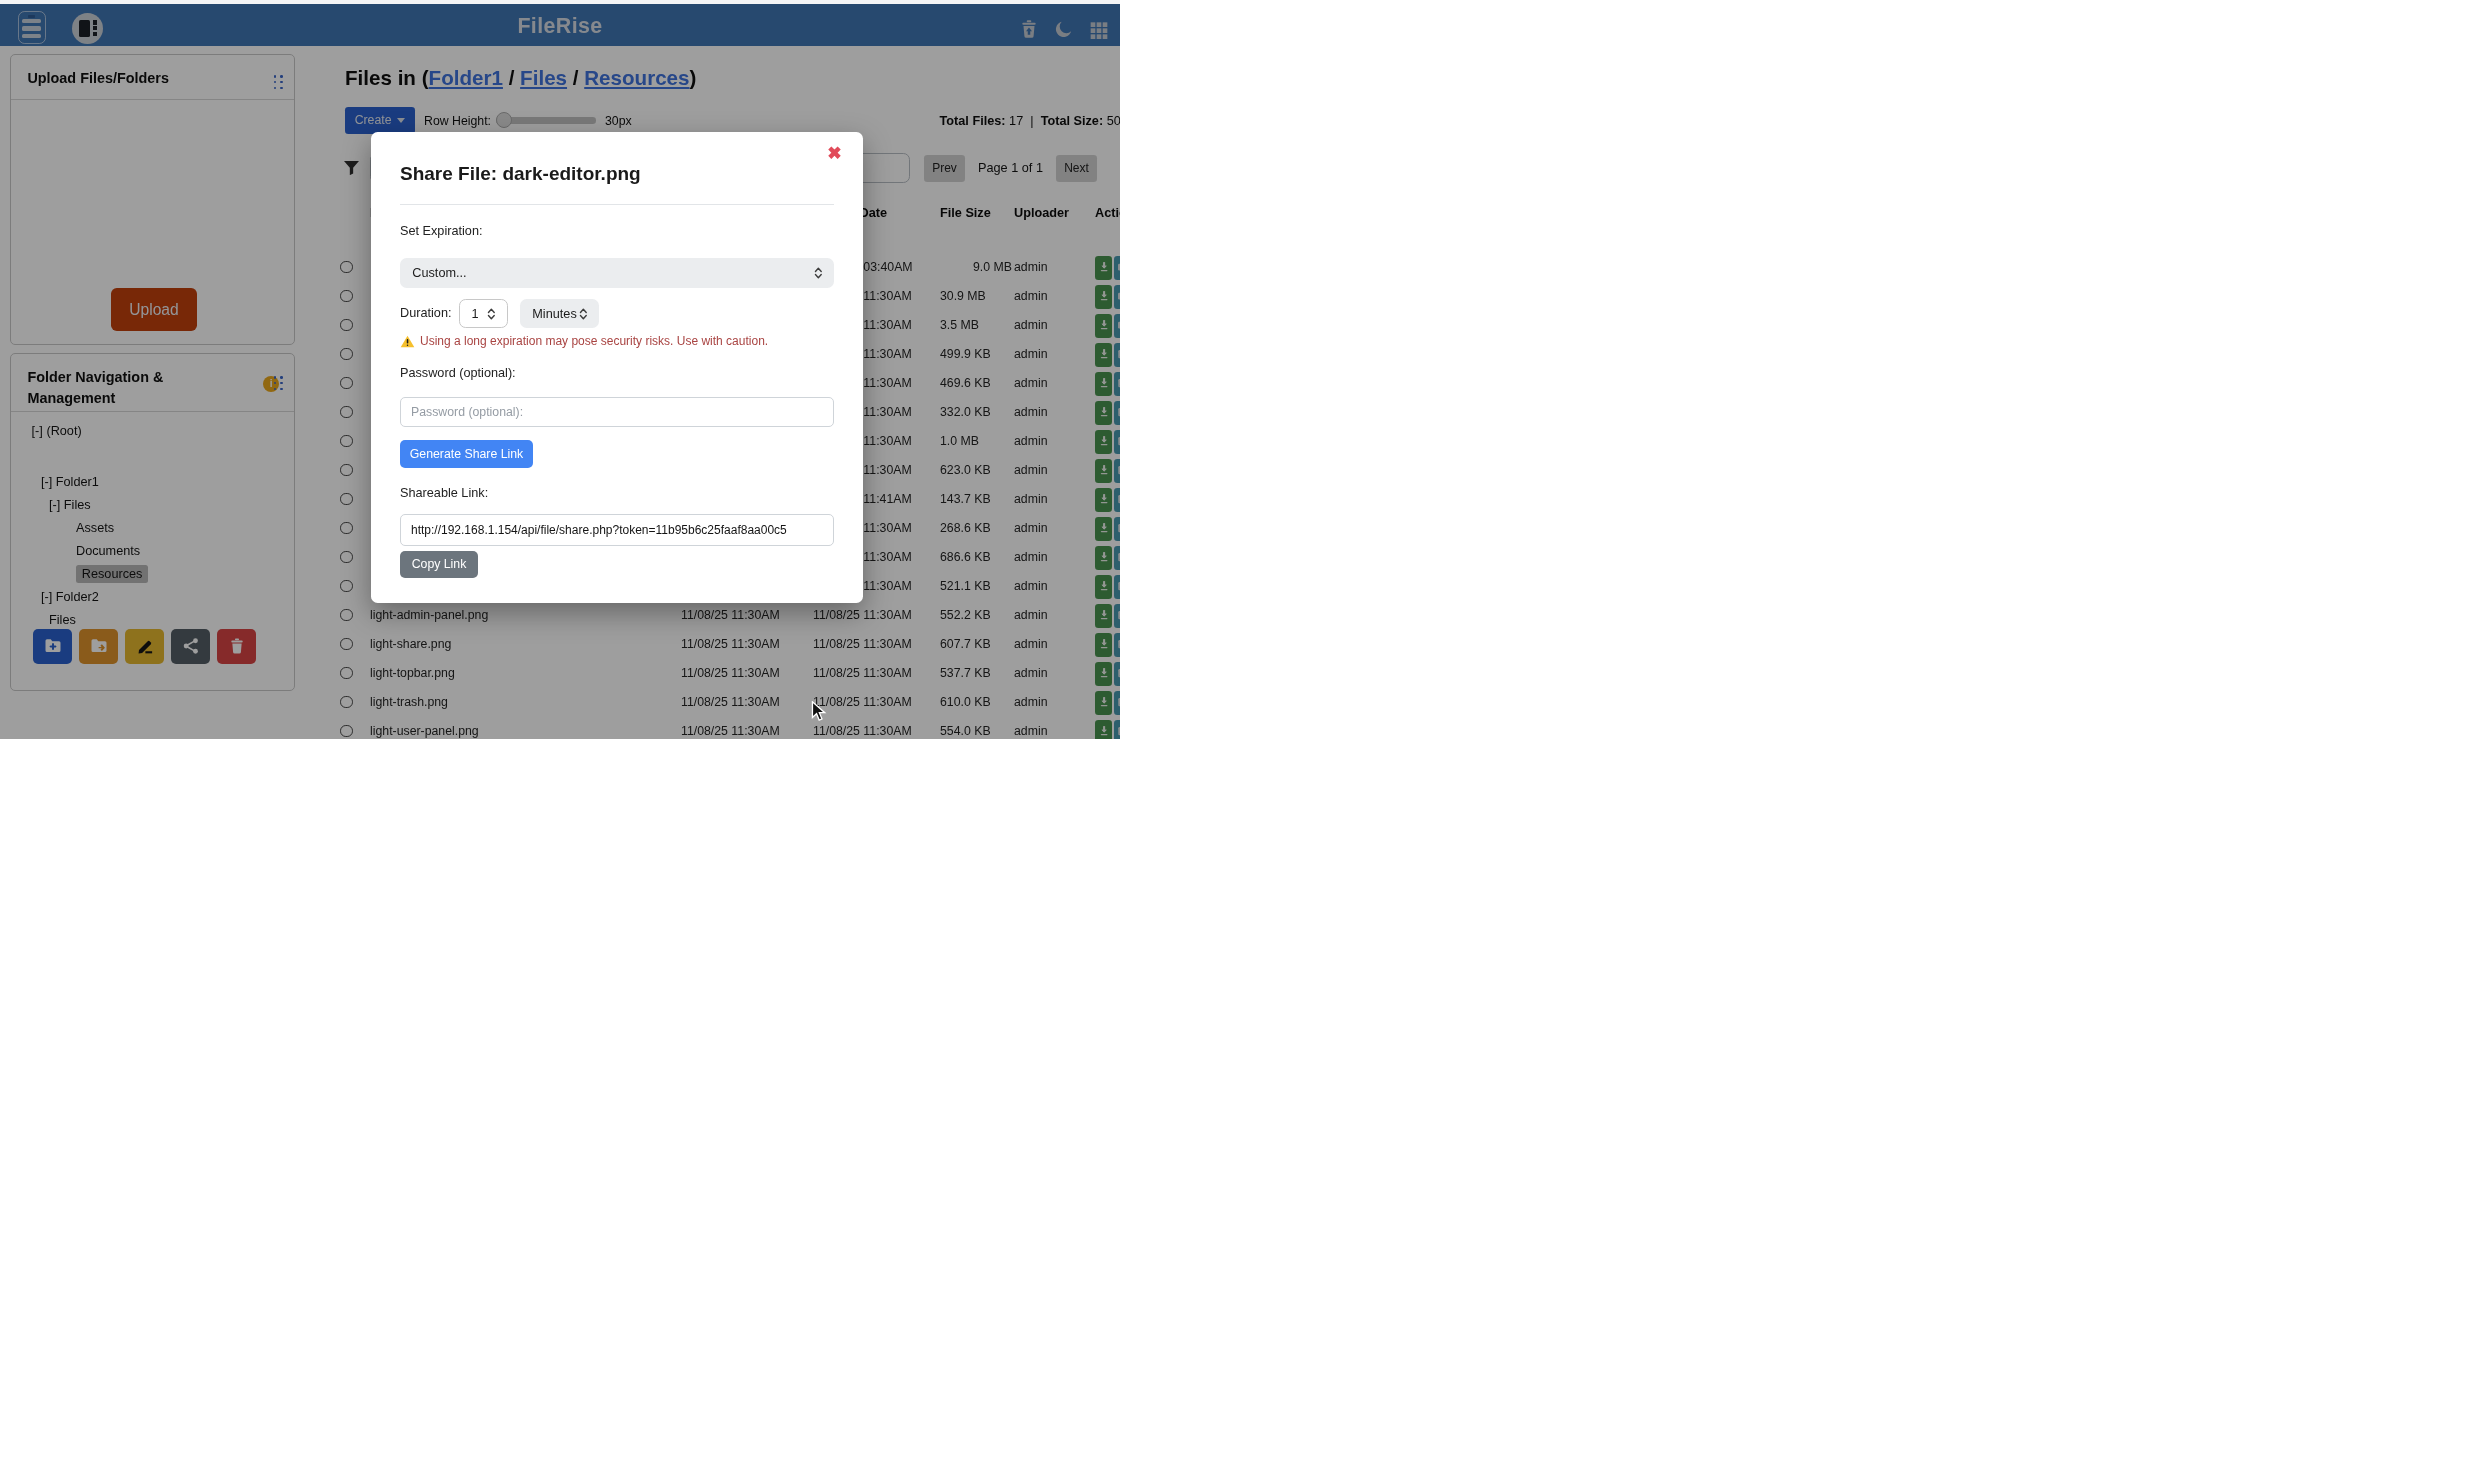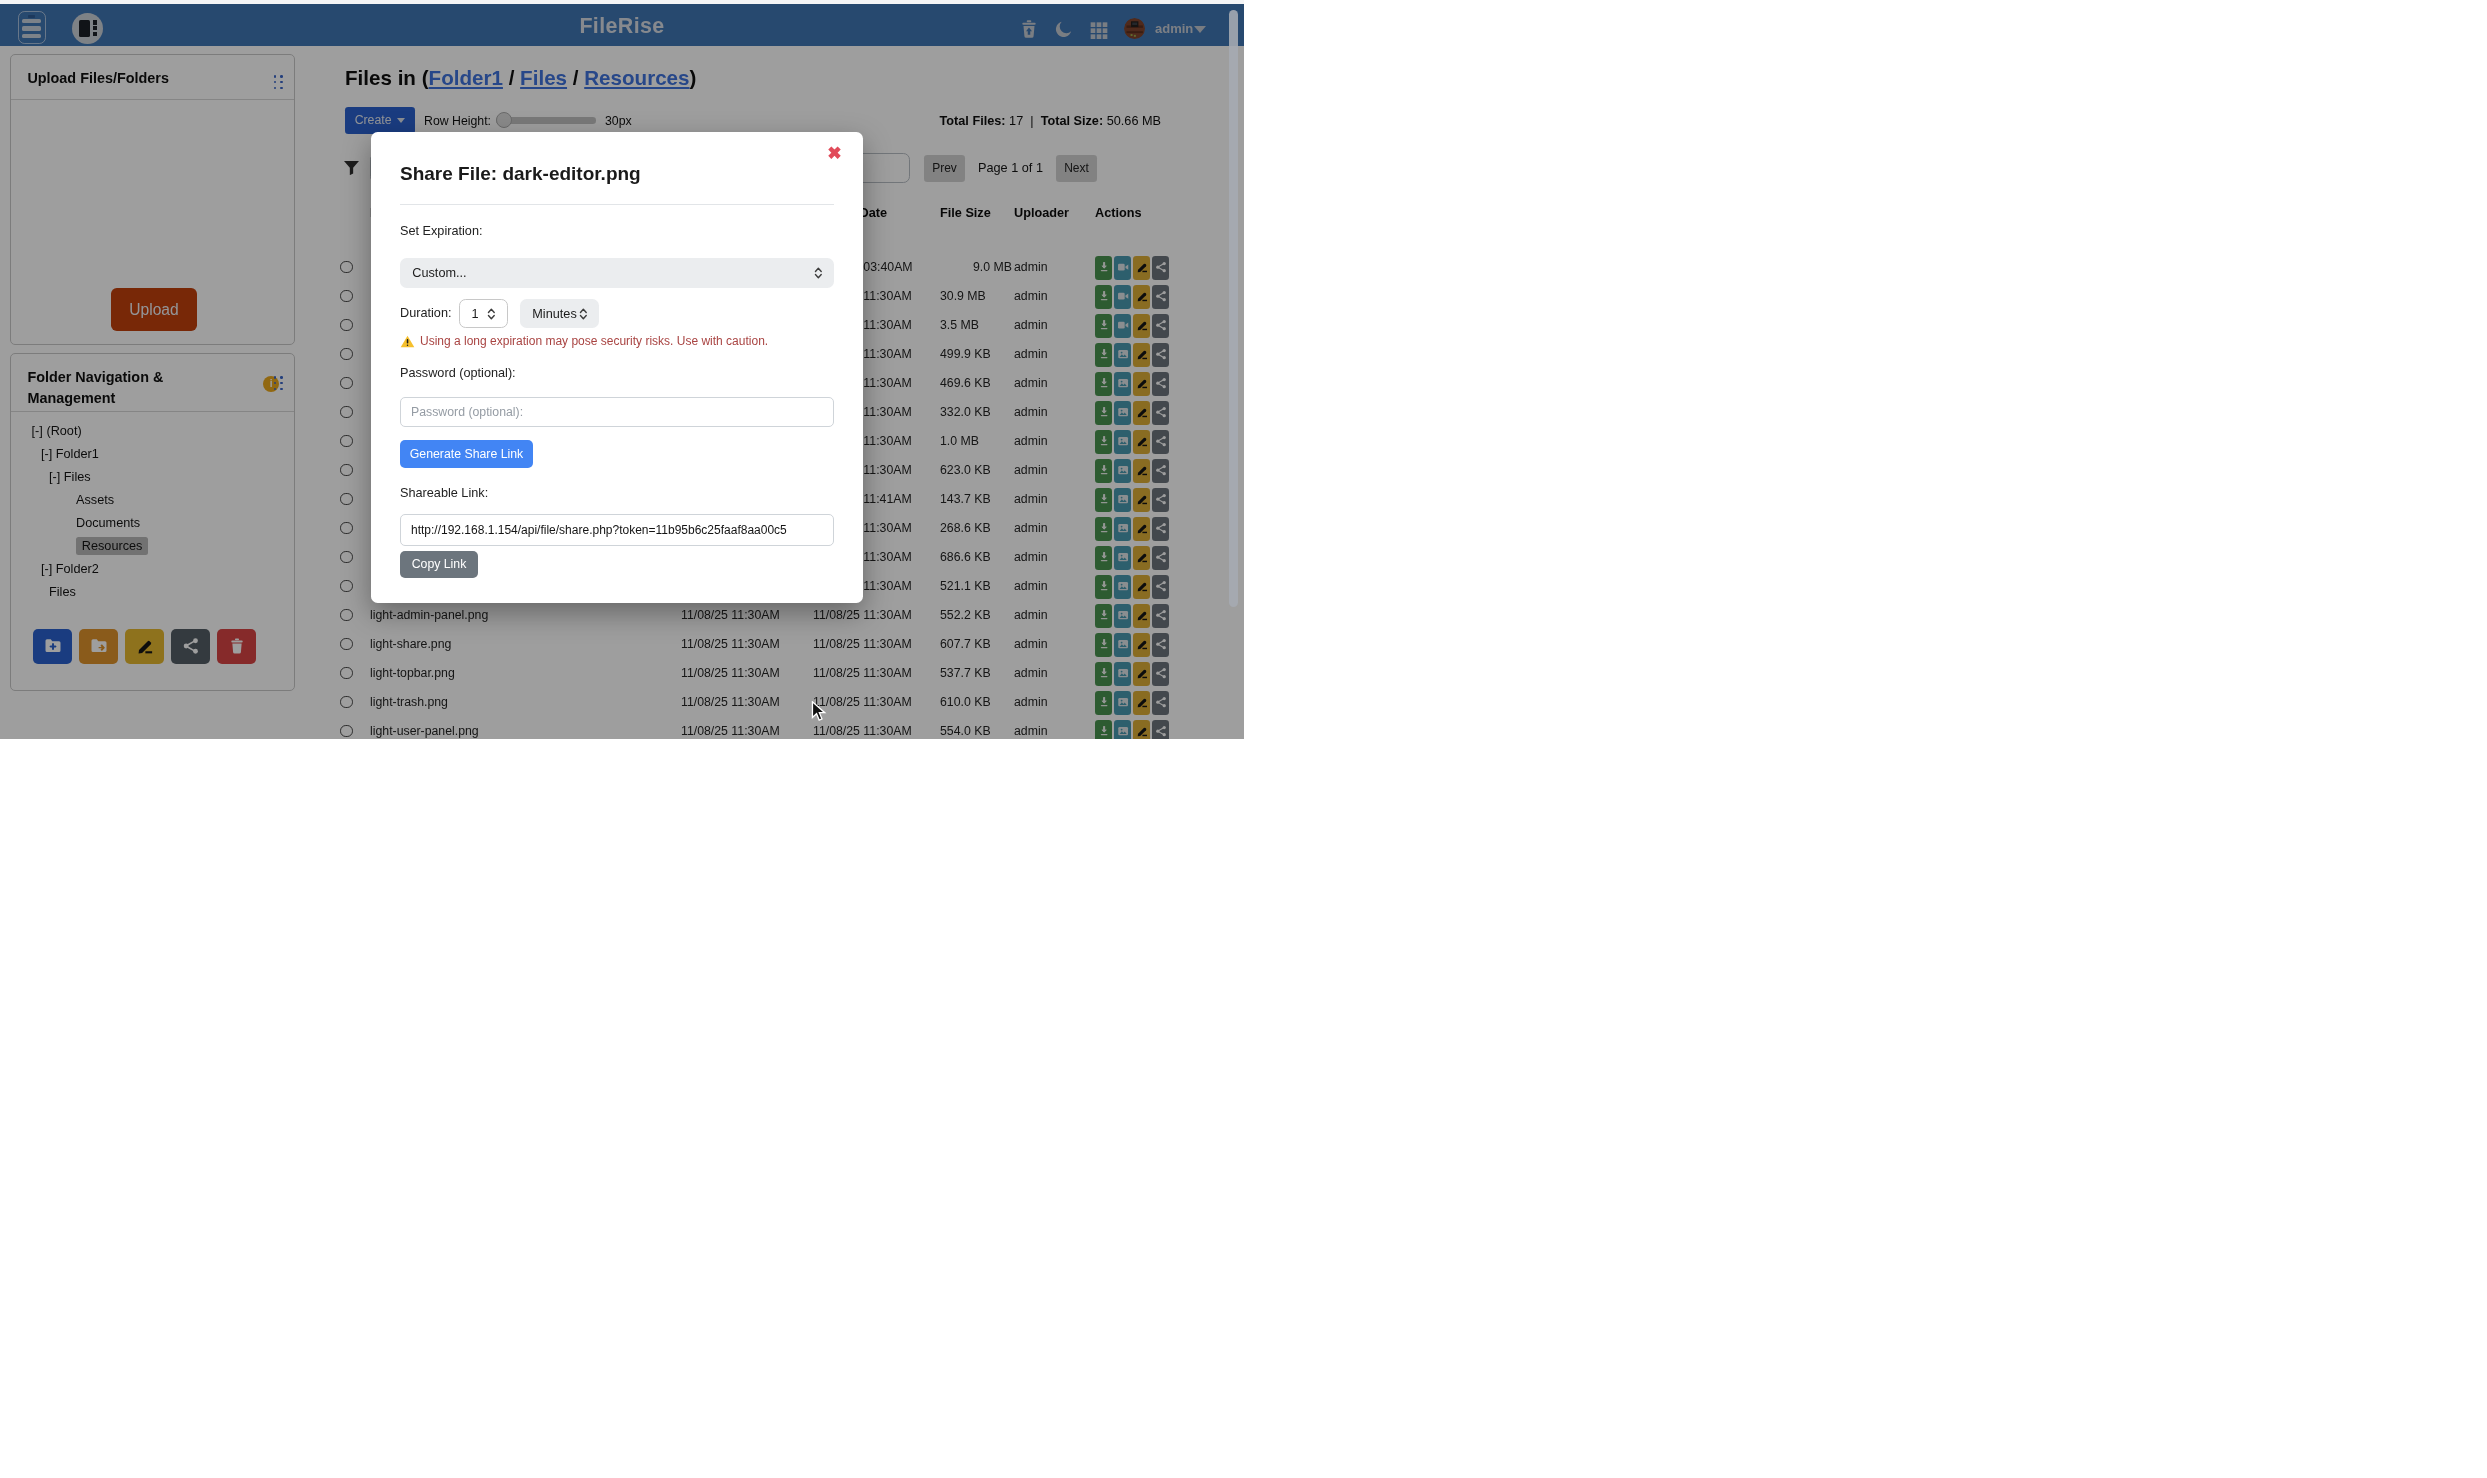--- a/index.html
+++ b/index.html
@@ -1,16 +1,16 @@
 <!DOCTYPE html>
 <html style="font-size:13px"><head>
 <meta charset="utf-8">
 <style>
   html,body{margin:0;padding:0;background:#ffffff;}
-  #stage{position:relative;width:1244px;height:739px;overflow:hidden;
+  #stage{position:relative;width:1120px;height:739px;overflow:hidden;
          font-family:"Liberation Sans",sans-serif;background:#ffffff;user-select:none;}
   
   .topbar{position:absolute;left:0;top:4.1px;width:100%;height:42px;background:#4076b4;z-index:1;}
   .top-strip{position:absolute;left:0;top:0;width:100%;height:4.1px;background:#f4f5f6;z-index:55;}
   .hamburger-btn{position:absolute;left:18px;top:7.4px;width:28px;height:33px;border:1.6px solid rgba(255,255,255,.55);
                  border-radius:6.6px;box-sizing:border-box;}
   .hamburger-btn .notch{position:absolute;left:9px;top:2.5px;width:6.6px;height:3.3px;background:#2f5d96;border-radius:0.8px;}
   .hamburger-btn .bar{position:absolute;left:2.5px;width:19px;height:4.1px;background:#c9d2dd;border-radius:1.6px;}
   .circle-btn{position:absolute;left:72px;top:9px;width:31px;height:31px;border-radius:50%;background:#ccd2d9;}
   .circle-btn .pane{position:absolute;left:7.4px;top:7.4px;width:10.7px;height:16.4px;background:#1c2127;border-radius:1.6px;}
@@ -196,21 +196,21 @@
         <i style="left: 0px; top: 0px;"></i>
         <i style="left: 6.6px; top: 0px;"></i>
         <i style="left: 0px; top: 5.8px;"></i>
         <i style="left: 6.6px; top: 5.8px;"></i>
         <i style="left: 0px; top: 11.5px;"></i>
         <i style="left: 6.6px; top: 11.5px;"></i>
       </div>
     <div class="panel-divider" style="position:absolute;left:0;right:0;top:57px;"></div>
     <div class="tree" id="folder-tree">
         <div class="tree-item" style="padding-left: 20.6px;"><span>[-] </span><span>(Root)</span></div>
-        <div class="tree-item" style="padding-left: 30px;"><span>[-] </span><span>Folder1</span></div>
+        <div class="tree-item" style="padding-left: 30px; margin-top: 28px;"><span>[-] </span><span>Folder1</span></div>
         <div class="tree-item" style="padding-left: 38px;"><span>[-] </span><span>Files</span></div>
         <div class="tree-item" style="padding-left: 65px;"><span></span><span>Assets</span></div>
         <div class="tree-item" style="padding-left: 65px;"><span></span><span>Documents</span></div>
         <div class="tree-item" style="padding-left: 65px;"><span></span><span class="chip">Resources</span></div>
         <div class="tree-item" style="padding-left: 30px;"><span>[-] </span><span>Folder2</span></div>
         <div class="tree-item" style="padding-left: 38px;"><span></span><span>Files</span></div>
       </div>
     <div class="folder-actions" id="folder-actions">
         <div class="f-btn" style="left: 0px; background: rgb(42, 98, 207);">
           <svg viewBox="0 0 24 24" fill="#fff">

